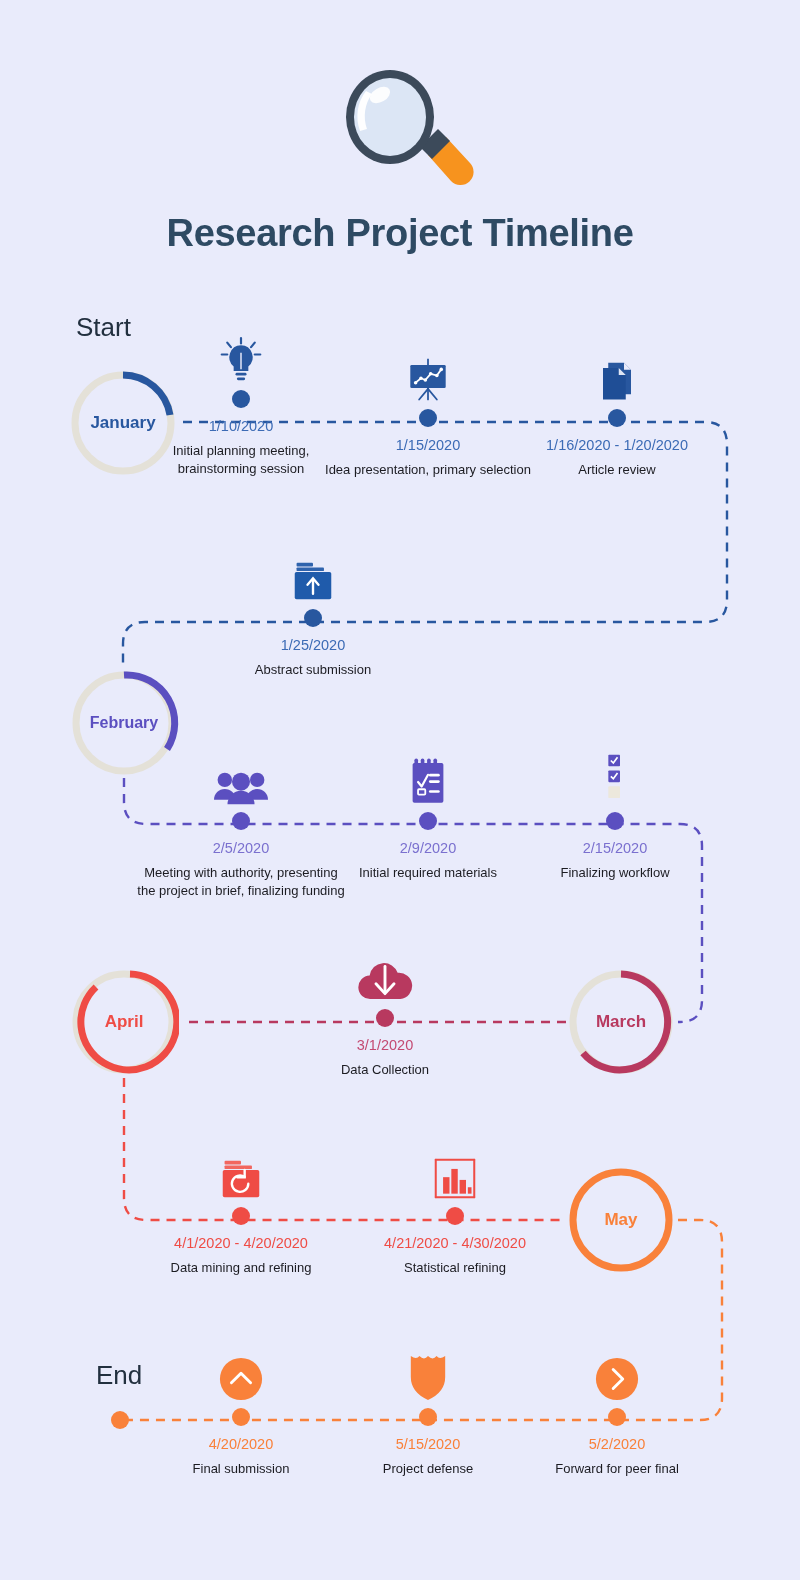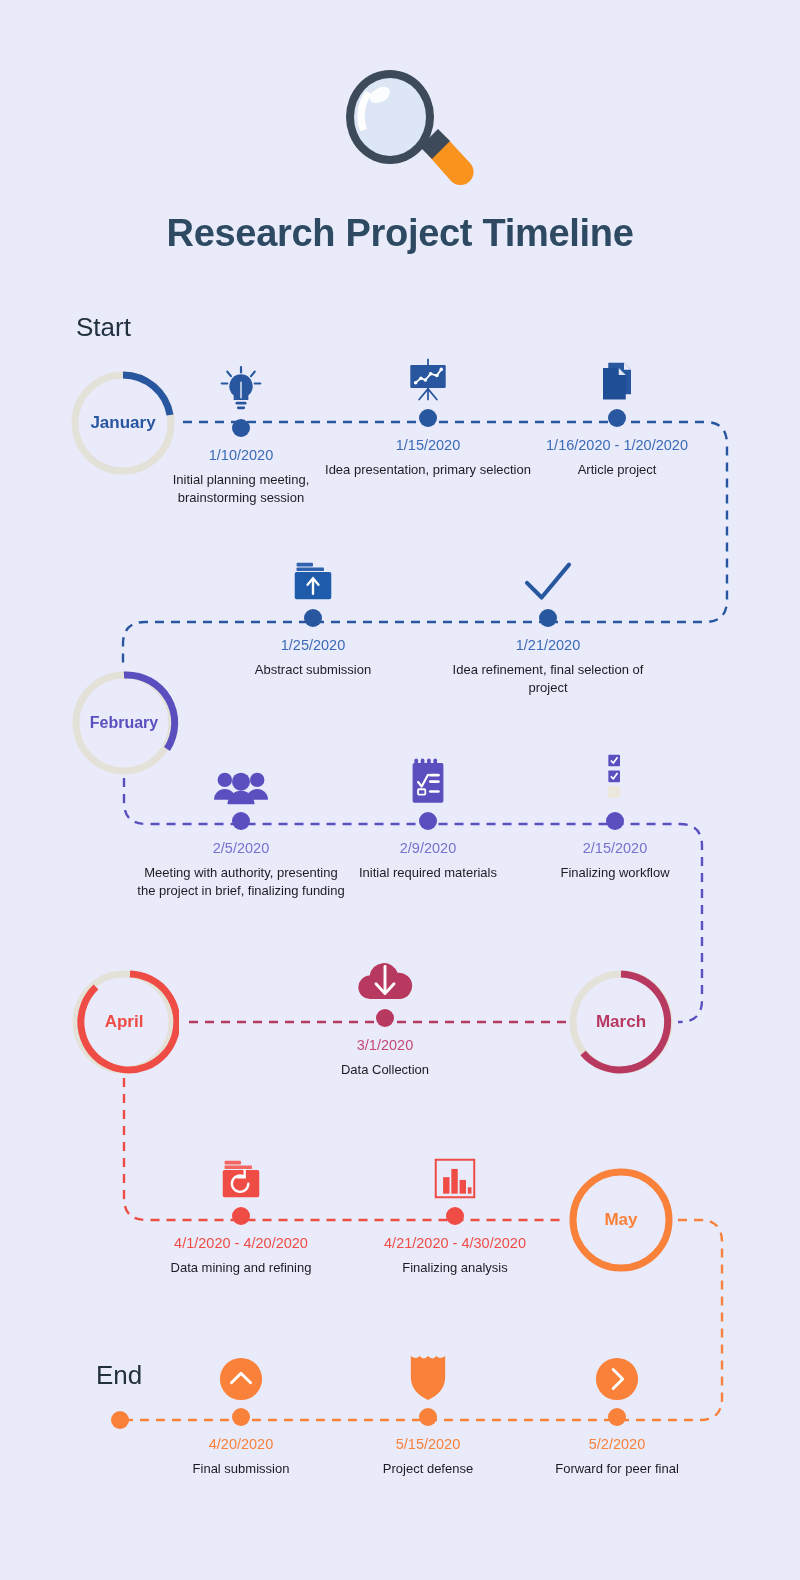--- a/index.html
+++ b/index.html
@@ -124,21 +124,21 @@
     <div class="ring-label" style="color:#ef4c45;">April</div>
   </div>
 
   <div class="month-ring" style="left:566px;top:1165px;">
     <svg viewBox="0 0 110 110" width="110" height="110">
       <circle cx="55" cy="55" r="48" fill="none" stroke="#f9813a" stroke-width="7"></circle>
     </svg>
     <div class="ring-label" style="color:#f9813a;">May</div>
   </div>
 
-  <div class="milestone" style="left:241px;top:355px;">
+  <div class="milestone" style="left:241px;top:326px;">
     <div class="icon-wrap">
       <svg viewBox="0 0 48 52" width="44" height="48">
         <g stroke="#28579f" stroke-width="2.4" stroke-linecap="round">
           <line x1="24" y1="2" x2="24" y2="8"></line>
             <line x1="9" y1="7" x2="13" y2="12"></line>
           <line x1="39" y1="7" x2="35" y2="12"></line>
             <line x1="3" y1="20" x2="9" y2="20"></line>
           <line x1="45" y1="20" x2="39" y2="20"></line>
         </g>
         <path d="M24 10 a13 13 0 0 1 8 23 l0 5 -16 0 0 -5 a13 13 0 0 1 8 -23 Z" fill="#28579f"></path>
@@ -182,50 +182,40 @@
     <div class="icon-wrap">
       <svg viewBox="0 0 48 50" width="42" height="44">
         <path d="M14 4 h18 l8 8 v28 h-26 Z" fill="#28579f"></path>
         <path d="M32 4 v8 h8 Z" fill="#e9ebfb"></path>
         <path d="M8 10 h18 l8 8 v28 h-26 Z" fill="#1f4e96"></path>
         <path d="M26 10 v8 h8 Z" fill="#dfe6f5"></path>
       </svg>
     </div>
     <div class="node" style="background:#28579f;"></div>
     <div class="m-date" style="color:#3c6bb5;">1/16/2020 - 1/20/2020</div>
-    <div class="m-desc">Article project</div>
+    <div class="m-desc">Article review</div>
   </div>
 
   <div class="milestone" style="left:313px;top:545px;">
     <div class="icon-wrap">
       <svg viewBox="0 0 52 46" width="48" height="42">
         <rect x="8" y="2" width="18" height="4" rx="1" fill="#2f63ad"></rect>
         <rect x="8" y="7" width="30" height="4" rx="1" fill="#2f63ad"></rect>
         <rect x="6" y="12" width="40" height="30" rx="2" fill="#1f5bab"></rect>
         <g stroke="#ffffff" stroke-width="2.6" stroke-linecap="round">
           <line x1="26" y1="36" x2="26" y2="20"></line>
           <polyline points="20,26 26,19 32,26" fill="none"></polyline>
         </g>
       </svg>
     </div>
     <div class="node" style="background:#28579f;"></div>
     <div class="m-date" style="color:#3c6bb5;">1/25/2020</div>
     <div class="m-desc">Abstract submission</div>
   </div>
 
-  <div class="milestone" style="left:548px;top:545px;">
-    <div class="icon-wrap">
-      <svg viewBox="0 0 56 46" width="52" height="42">
-        <polyline points="5,24 21,40 51,4" fill="none" stroke="#28579f" stroke-width="4.5" stroke-linecap="round" stroke-linejoin="round"></polyline>
-      </svg>
-    </div>
-    <div class="node" style="background:#28579f;"></div>
-    <div class="m-date" style="color:#3c6bb5;">1/21/2020</div>
-    <div class="m-desc">Idea refinement, final selection of project</div>
-  </div>
 
   <div class="milestone" style="left:241px;top:748px;">
     <div class="icon-wrap">
       <svg viewBox="0 0 64 40" width="58" height="36">
         <circle cx="14" cy="11" r="8" fill="#5b4fc0"></circle>
         <path d="M2 33 a12 12 0 0 1 24 0 Z" fill="#5b4fc0"></path>
         <circle cx="50" cy="11" r="8" fill="#5b4fc0"></circle>
         <path d="M38 33 a12 12 0 0 1 24 0 Z" fill="#5b4fc0"></path>
         <circle cx="32" cy="13" r="10" fill="#5b4fc0"></circle>
         <path d="M17 38 a15 15 0 0 1 30 0 Z" fill="#5b4fc0"></path>
@@ -321,21 +311,21 @@
         <g fill="#ef4c45">
           <rect x="13" y="22" width="7" height="18"></rect>
           <rect x="22" y="13" width="7" height="27"></rect>
           <rect x="31" y="25" width="7" height="15"></rect>
           <rect x="40" y="33" width="4" height="7"></rect>
         </g>
       </svg>
     </div>
     <div class="node" style="background:#ef4c45;"></div>
     <div class="m-date" style="color:#ef4c45;">4/21/2020 - 4/30/2020</div>
-    <div class="m-desc">Finalizing analysis</div>
+    <div class="m-desc">Statistical refining</div>
   </div>
 
   <div class="edge-node" style="left:120px;top:1411px;background:#f9813a;"></div>
 
   <div class="milestone" style="left:241px;top:1344px;">
     <div class="icon-wrap">
       <svg viewBox="0 0 48 48" width="46" height="46">
         <circle cx="24" cy="24" r="22" fill="#f9813a"></circle>
         <polyline points="14,28 24,18 34,28" fill="none" stroke="#ffffff" stroke-width="3" stroke-linecap="round" stroke-linejoin="round"></polyline>
       </svg>

